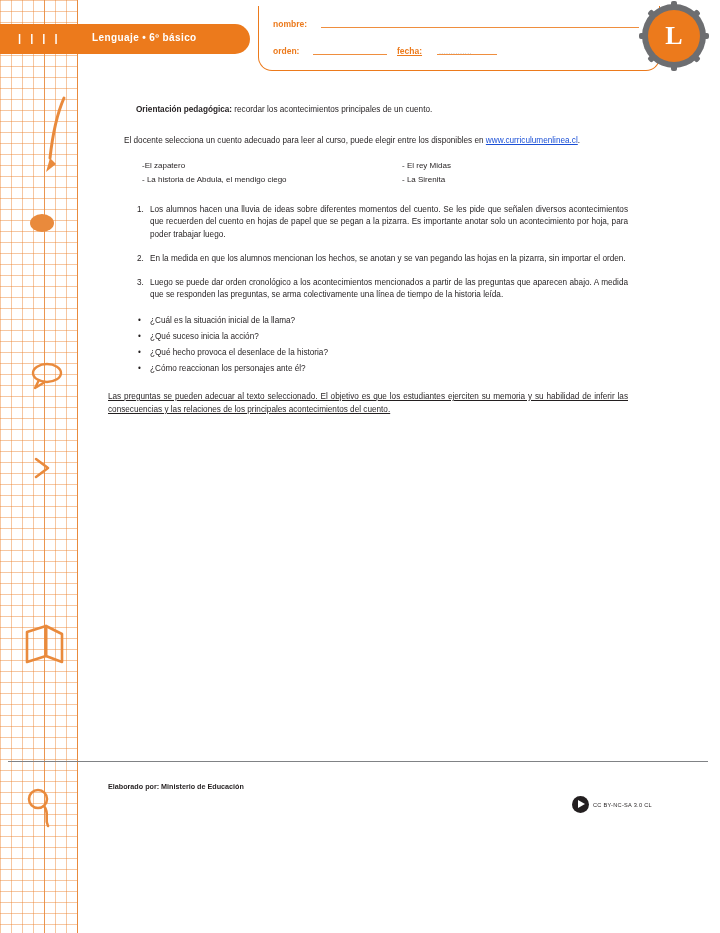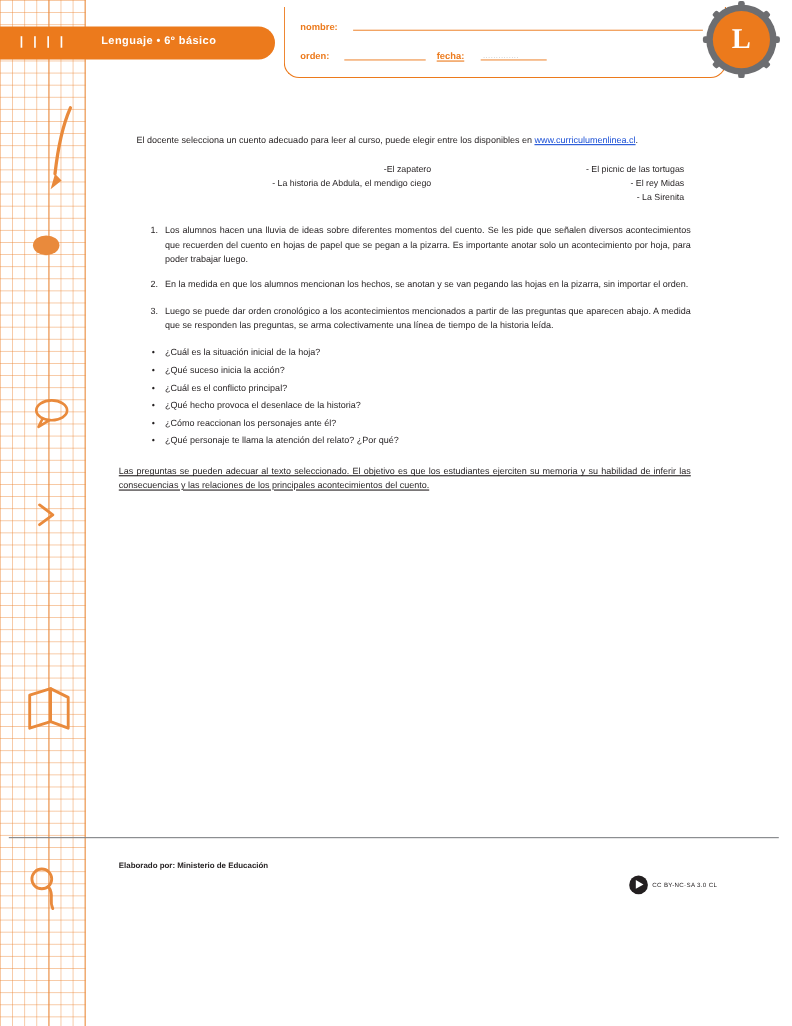--- a/index.html
+++ b/index.html
@@ -157,21 +157,20 @@
     text-decoration: underline;
   }
 
   .two-col {
     display: flex;
     margin: 4px 0 14px 0;
   }
   .col {
     font-size: 8px;
     line-height: 1.65;
-    text-align: right;
   }
   .col.first { width: 250px; padding-left: 34px; }
   .col.second { width: 220px; padding-left: 10px; }
 
   ol.numbered {
     margin: 12px 0 10px 0;
     padding-left: 38px;
     font-size: 8.2px;
     line-height: 1.55;
   }
@@ -299,51 +298,51 @@
     <div class="gear-tooth" style="transform:rotate(0deg);"></div>
     <div class="gear-tooth" style="transform:rotate(45deg);"></div>
     <div class="gear-tooth" style="transform:rotate(90deg);"></div>
     <div class="gear-tooth" style="transform:rotate(135deg);"></div>
     <div class="gear-inner">L</div>
   </div>
 </div>
 
 <div class="content">
 
+  <p class="para" style="padding-left:28px;">
+    <span class="bold">Orientación pedagógica:</span><span> recordar los acontecimientos principales de un cuento.</span>
+  </p>
 
   <p class="para indent" style="margin-top:18px;">
     <span>El docente selecciona un cuento adecuado para leer al curso, puede elegir entre los disponibles en </span><a class="link" href="#">www.curriculumenlinea.cl</a><span>.</span>
   </p>
 
   <div class="two-col">
     <div class="col first">
       <div>-El zapatero</div>
       <div>- La historia de Abdula, el mendigo ciego</div>
     </div>
     <div class="col second">
-      <div>- El picnic de las tortugas</div>
       <div>- El rey Midas</div>
       <div>- La Sirenita</div>
     </div>
   </div>
 
 
   <ol class="numbered" style="margin-top:18px;">
     <li>Los alumnos hacen una lluvia de ideas sobre diferentes momentos del cuento. Se les pide que señalen diversos acontecimientos que recuerden del cuento en hojas de papel que se pegan a la pizarra. Es importante anotar solo un acontecimiento por hoja, para poder trabajar luego.</li>
     <li>En la medida en que los alumnos mencionan los hechos, se anotan y se van pegando las hojas en la pizarra, sin importar el orden.</li>
     <li>Luego se puede dar orden cronológico a los acontecimientos mencionados a partir de las preguntas que aparecen abajo. A medida que se responden las preguntas, se arma colectivamente una línea de tiempo de la historia leída.</li>
   </ol>
 
   <ul class="questions">
-    <li>¿Cuál es la situación inicial de la hoja?</li>
+    <li>¿Cuál es la situación inicial de la llama?</li>
     <li>¿Qué suceso inicia la acción?</li>
-    <li>¿Cuál es el conflicto principal?</li>
     <li>¿Qué hecho provoca el desenlace de la historia?</li>
     <li>¿Cómo reaccionan los personajes ante él?</li>
-    <li>¿Qué personaje te llama la atención del relato? ¿Por qué?</li>
   </ul>
 
   <p class="para" style="margin-top:14px;text-decoration:underline;">Las preguntas se pueden adecuar al texto seleccionado. El objetivo es que los estudiantes ejerciten su memoria y su habilidad de inferir las consecuencias y las relaciones de los principales acontecimientos del cuento.</p>
 </div>
 
 <div class="footer-rule"></div>
 <div class="footer-text">
   <span>Elaborado por:</span><span> Ministerio de Educación</span>
 </div>
 <div class="cc-badge">

